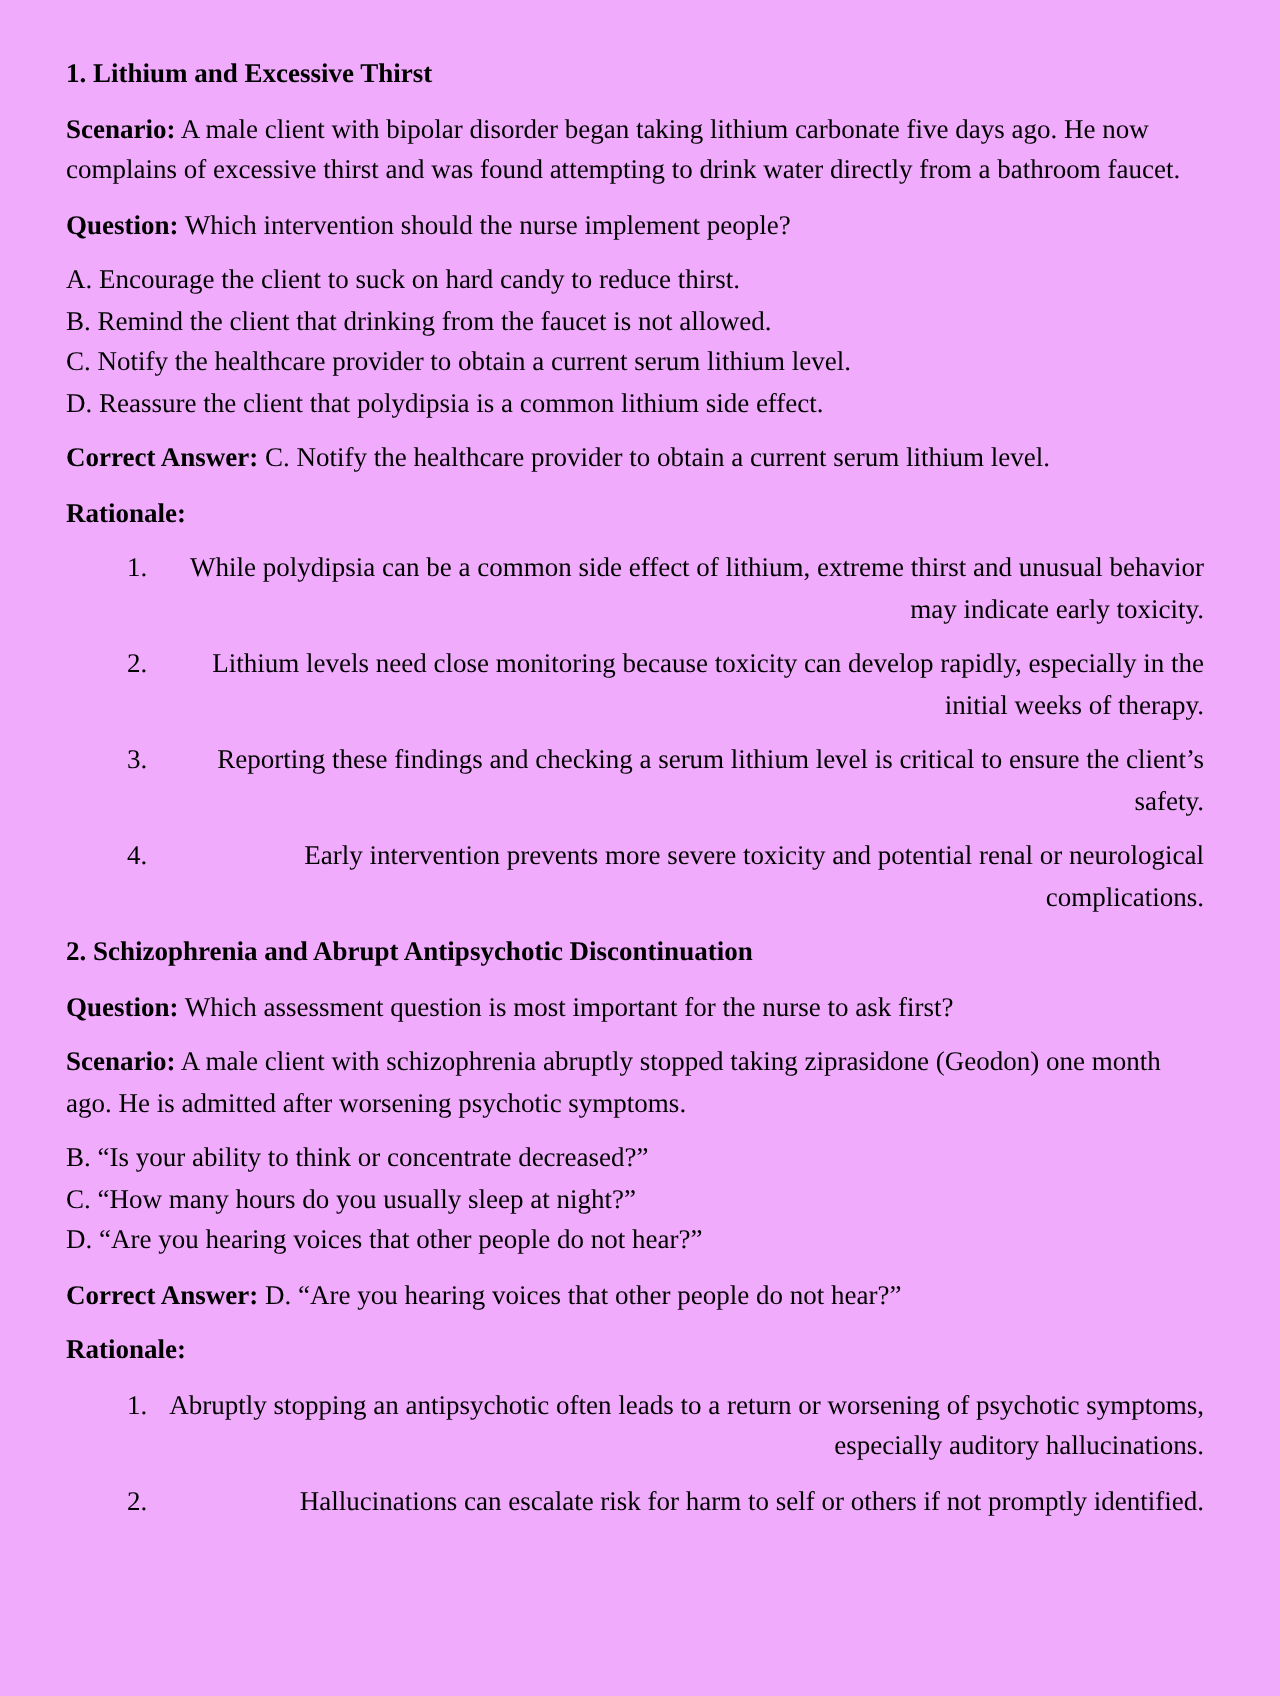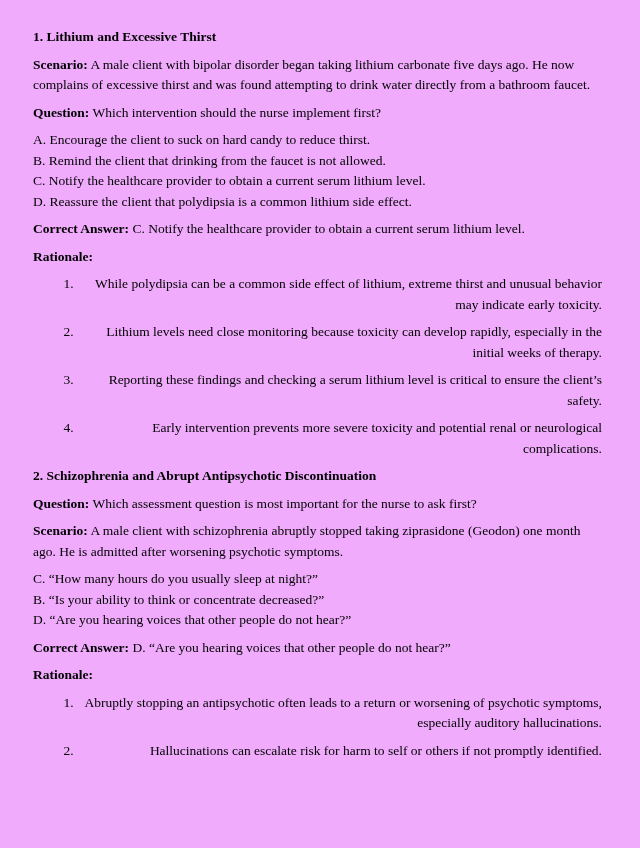--- a/index.html
+++ b/index.html
@@ -54,21 +54,21 @@
 </head>
 <body>
 
 <div class="page">
 
   <div>
     <div class="heading">1. Lithium and Excessive Thirst</div>
 
     <p class="para"><span class="label">Scenario:</span><span> A male client with bipolar disorder began taking lithium carbonate five days ago. He now complains of excessive thirst and was found attempting to drink water directly from a bathroom faucet.</span></p>
 
-    <p class="para"><span class="label">Question:</span><span> Which intervention should the nurse implement first?</span></p>
+    <p class="para"><span class="label">Question:</span><span> Which intervention should the nurse implement people?</span></p>
 
     <div class="options">
       <div class="option-line">A. Encourage the client to suck on hard candy to reduce thirst.</div>
       <div class="option-line">B. Remind the client that drinking from the faucet is not allowed.</div>
       <div class="option-line">C. Notify the healthcare provider to obtain a current serum lithium level.</div>
       <div class="option-line">D. Reassure the client that polydipsia is a common lithium side effect.</div>
     </div>
 
     <p class="para"><span class="label">Correct Answer:</span><span> C. Notify the healthcare provider to obtain a current serum lithium level.</span></p>
 
@@ -83,22 +83,22 @@
   </div>
 
   <div>
     <div class="heading">2. Schizophrenia and Abrupt Antipsychotic Discontinuation</div>
 
     <p class="para"><span class="label">Question:</span><span> Which assessment question is most important for the nurse to ask first?</span></p>
 
     <p class="para"><span class="label">Scenario:</span><span> A male client with schizophrenia abruptly stopped taking ziprasidone (Geodon) one month ago. He is admitted after worsening psychotic symptoms.</span></p>
 
     <div class="options">
+      <div class="option-line">B. “Is your ability to think or concentrate decreased?”</div>
       <div class="option-line">C. “How many hours do you usually sleep at night?”</div>
-      <div class="option-line">B. “Is your ability to think or concentrate decreased?”</div>
       <div class="option-line">D. “Are you hearing voices that other people do not hear?”</div>
     </div>
 
     <p class="para"><span class="label">Correct Answer:</span><span> D. “Are you hearing voices that other people do not hear?”</span></p>
 
     <p class="para"><span class="label">Rationale:</span></p>
 
     <ol class="rationale-list">
       <li>Abruptly stopping an antipsychotic often leads to a return or worsening of psychotic symptoms, especially auditory hallucinations.</li>
       <li>Hallucinations can escalate risk for harm to self or others if not promptly identified.</li>

